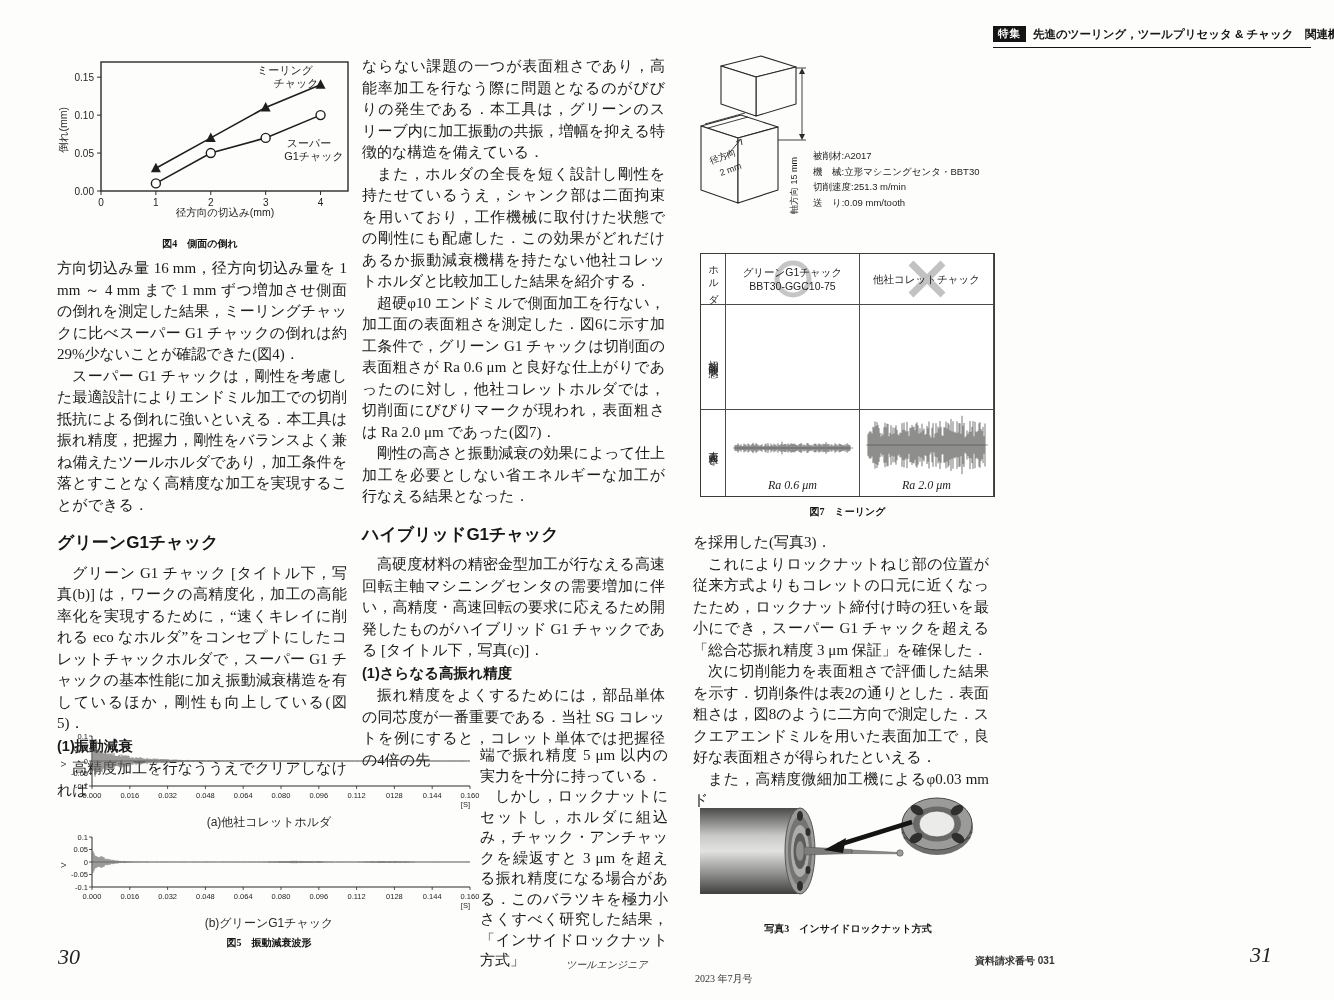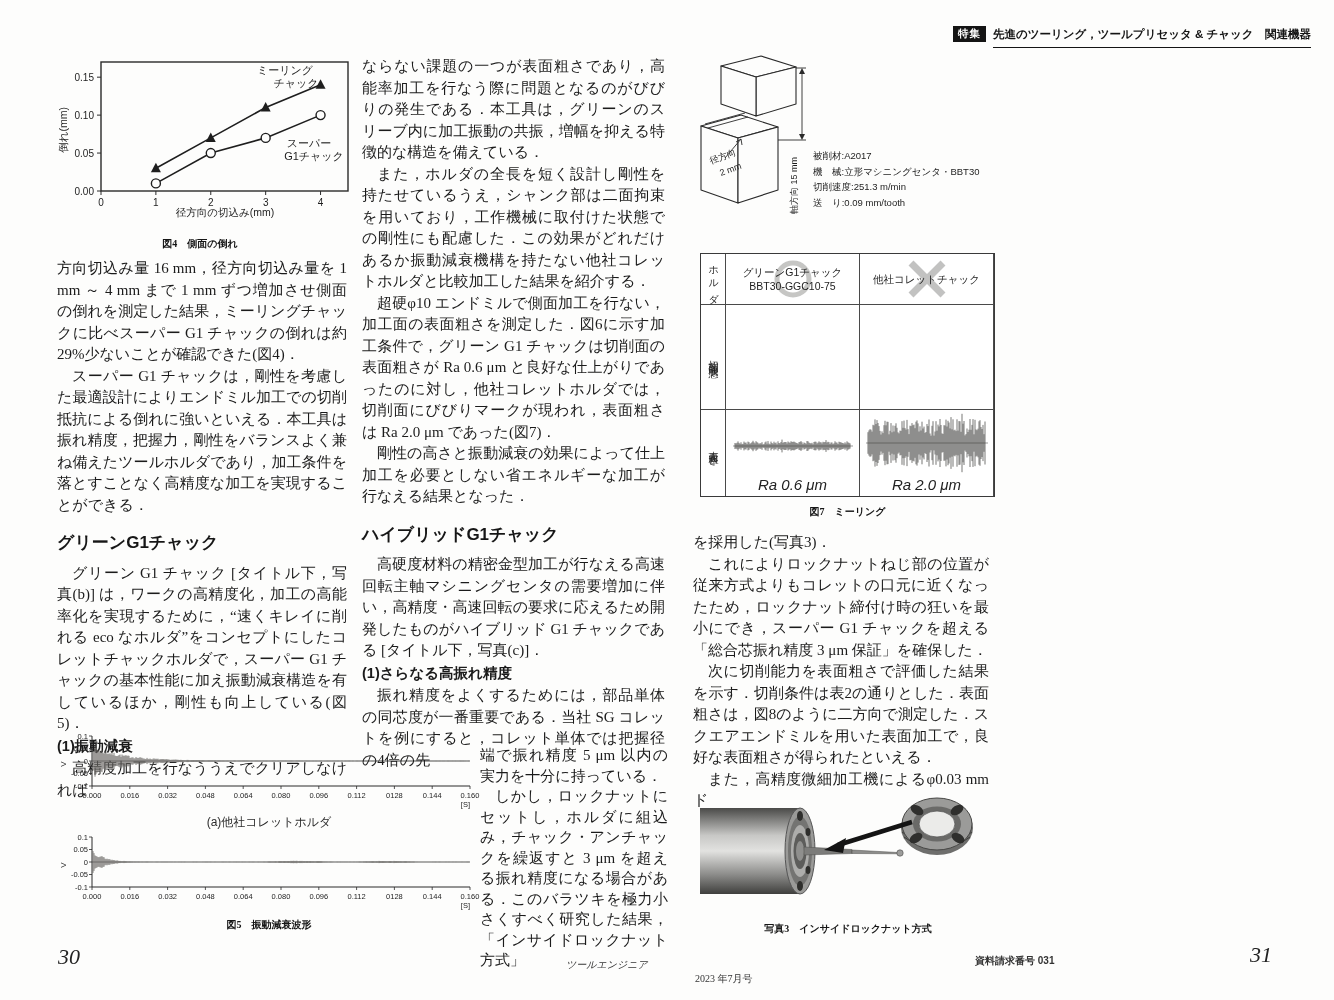--- a/index.html
+++ b/index.html
@@ -6,40 +6,40 @@
   .page{position:relative;width:1334px;height:1000px;background:#fdfdfc;color:#1b1b1b;
         font-family:"Liberation Serif",serif;overflow:hidden;}
   .abs{position:absolute;}
   .col{text-align:justify;font-size:15px;line-height:21.5px;color:#1b1b1b;}
   .col p{margin:0;}
   .ind{text-indent:1em;}
   .sec{font-family:"Liberation Sans",sans-serif;font-weight:bold;font-size:17px;margin:16px 0 9px 0;color:#161616;}
   .sub{font-family:"Liberation Sans",sans-serif;font-weight:bold;font-size:14.5px;margin:1px 0;}
   .figcap{font-family:Liberation Serif, serif;font-weight:bold;font-size:10px;text-align:center;color:#161616;}
   .subcap{font-family:"Liberation Sans",sans-serif;font-size:12px;text-align:center;color:#2b2b2b;margin:1px 0 3px 0;}
-  .feature{display:flex;align-items:center;gap:7px;border-bottom:1.5px solid #141414;padding-bottom:5px;justify-content:flex-end;}
+  .feature{display:flex;align-items:center;gap:7px;border-bottom:1.5px solid #141414;padding-bottom:5px;}
   .badge{background:#141414;color:#fff;font-family:"Liberation Sans",sans-serif;font-weight:bold;
          font-size:10.5px;padding:1px 5px;letter-spacing:1px;flex:0 0 auto;}
   .ftitle{font-family:"Liberation Sans",sans-serif;font-weight:bold;font-size:11.5px;white-space:nowrap;color:#141414;}
   .pagenum{font-size:22px;font-style:italic;font-family:"Liberation Serif",serif;color:#222;}
   .footnote{font-size:10px;color:#333;}
   
   .t7{display:grid;grid-template-columns:24px 133px 133px;grid-template-rows:50px 104px 86px;
       gap:1px;background:#4a4a4a;border:1.5px solid #3a3a3a;}
   .t7 > div{position:relative;background:#fff;}
   .vlab{writing-mode:vertical-rl;background:#ececea;display:flex;align-items:center;justify-content:center;
         font-family:"Liberation Sans",sans-serif;font-size:10px;letter-spacing:2px;color:#222;}
   .hcell{display:flex;flex-direction:column;align-items:center;justify-content:center;
          font-family:"Liberation Sans",sans-serif;font-size:10.5px;line-height:1.35;color:#1d1d1d;}
   .hcell .txt{position:relative;z-index:1;text-align:center;}
   .mark{position:absolute;inset:0;display:flex;align-items:center;justify-content:center;opacity:.7;}
   .texL{background:repeating-linear-gradient(to bottom,#c9c9c7 0 2px,#8e8e8c 2px 3px,#b2b2b0 3px 6px);}
   .texR{background:repeating-linear-gradient(112deg,#e3e3e1 0 3px,#6c6c6a 3px 5px,#a7a7a5 5px 8px,#585856 8px 10px);}
   .rcell{display:flex;flex-direction:column;align-items:center;justify-content:flex-end;padding-bottom:3px;gap:2px;}
-  .ralabel{font-family:Liberation Sans, sans-serif;font-style:italic;font-size:15px;color:#222;}
+  .ralabel{font-family:Liberation Serif, serif;font-style:italic;font-size:12px;color:#222;}
   .specs{font-family:"Liberation Sans",sans-serif;font-size:9.5px;line-height:1.65;color:#1d1d1d;white-space:nowrap;}
 </style>
 </head>
 <body>
 
 <div class="page">
 
   <div class="abs" style="left:55px;top:50px;width:305px;">
     <svg id="fig4-svg" width="305" height="180">
         <rect x="46" y="12" width="247" height="129" fill="none" stroke="#2a2a2a" stroke-width="1.4"></rect>
@@ -163,20 +163,21 @@
         <text x="336.4" y="65" font-size="7.5" text-anchor="middle" fill="#1d1d1d" font-family="Liberation Sans, sans-serif">0128</text>
         <line x1="374.2" y1="53" x2="374.2" y2="56" stroke="#2a2a2a" stroke-width="0.8"></line>
         <text x="374.2" y="65" font-size="7.5" text-anchor="middle" fill="#1d1d1d" font-family="Liberation Sans, sans-serif">0.144</text>
         <line x1="412" y1="53" x2="412" y2="56" stroke="#2a2a2a" stroke-width="0.8"></line>
         <text x="412" y="65" font-size="7.5" text-anchor="middle" fill="#1d1d1d" font-family="Liberation Sans, sans-serif">0.160</text>
         <text x="412" y="74" font-size="7.5" text-anchor="end" fill="#1d1d1d" font-family="Liberation Sans, sans-serif">[S]</text>
         <text x="8" y="31" font-size="8" text-anchor="middle" fill="#1d1d1d" font-family="Liberation Sans, sans-serif" transform="rotate(-90 8 31)">V</text>
         <line x1="34" y1="28" x2="412" y2="28" stroke="#3a3a3a" stroke-width="0.7"></line>
         <path d="M35 17.1L35 38.9M36 19.1L36 36.9M37 21.4L37 34.6M38 22.0L38 34.0M39 22.5L39 33.5M40 23.1L40 32.9M41 23.2L41 32.8M42 22.7L42 33.3M43 22.5L43 33.5M44 22.1L44 33.9M45 23.1L45 32.9M46 23.2L46 32.8M47 24.7L47 31.3M48 25.2L48 30.8M49 24.7L49 31.3M50 25.3L50 30.7M51 25.1L51 30.9M52 25.3L52 30.7M53 26.2L53 29.8M54 25.7L54 30.3M55 26.1L55 29.9M56 26.0L56 30.0M57 26.4L57 29.6M58 26.8L58 29.2M59 26.3L59 29.7M60 26.7L60 29.3M61 27.0L61 29.0M62 26.9L62 29.1M63 27.2L63 28.8M64 27.2L64 28.8M65 27.2L65 28.8M66 26.9L66 29.1M67 27.2L67 28.8M68 27.1L68 28.9M69 27.4L69 28.6M70 27.4L70 28.6M71 27.4L71 28.6M72 27.3L72 28.7M73 27.6L73 28.4M74 27.4L74 28.6M75 27.6L75 28.4M76 27.6L76 28.4M77 27.5L77 28.5M78 27.6L78 28.4M79 27.6L79 28.4M80 27.6L80 28.4M81 27.5L81 28.5M82 27.7L82 28.3M83 27.7L83 28.3M84 27.6L84 28.4M85 27.7L85 28.3M86 27.7L86 28.3M87 27.7L87 28.3M88 27.6L88 28.4M89 27.6L89 28.4M90 27.6L90 28.4M91 27.8L91 28.2M92 27.7L92 28.3M93 27.8L93 28.2M94 27.7L94 28.3M95 27.8L95 28.2M96 27.8L96 28.2M97 27.8L97 28.2M98 27.7L98 28.3M99 27.7L99 28.3M100 27.7L100 28.3M101 27.8L101 28.2M102 27.8L102 28.2M103 27.7L103 28.3M104 27.7L104 28.3M105 27.7L105 28.3M106 27.7L106 28.3M107 27.7L107 28.3M108 27.7L108 28.3M109 27.7L109 28.3M110 27.7L110 28.3M111 27.8L111 28.2M112 27.7L112 28.3M113 27.8L113 28.2M114 27.7L114 28.3M115 27.8L115 28.2M116 27.8L116 28.2M117 27.7L117 28.3M118 27.8L118 28.2M119 27.8L119 28.2M120 27.8L120 28.2M121 27.7L121 28.3M122 27.8L122 28.2M123 27.7L123 28.3M124 27.7L124 28.3M125 27.8L125 28.2M126 27.7L126 28.3M127 27.7L127 28.3M128 27.8L128 28.2M129 27.8L129 28.2M130 27.8L130 28.2M131 27.8L131 28.2M132 27.8L132 28.2M133 27.8L133 28.2M134 27.8L134 28.2M135 27.7L135 28.3M136 27.7L136 28.3M137 27.8L137 28.2M138 27.7L138 28.3M139 27.7L139 28.3M140 27.8L140 28.2M141 27.8L141 28.2M142 27.8L142 28.2M143 27.8L143 28.2M144 27.8L144 28.2M145 27.7L145 28.3M146 27.8L146 28.2M147 27.7L147 28.3M148 27.7L148 28.3M149 27.7L149 28.3M150 27.7L150 28.3M151 27.8L151 28.2M152 27.7L152 28.3M153 27.7L153 28.3M154 27.8L154 28.2M155 27.8L155 28.2M156 27.8L156 28.2M157 27.7L157 28.3M158 27.8L158 28.2M159 27.8L159 28.2M160 27.8L160 28.2M161 27.8L161 28.2M162 27.8L162 28.2M163 27.8L163 28.2M164 27.7L164 28.3M165 27.7L165 28.3M166 27.7L166 28.3M167 27.8L167 28.2M168 27.7L168 28.3M169 27.8L169 28.2M170 27.8L170 28.2M171 27.7L171 28.3M172 27.7L172 28.3M173 27.8L173 28.2M174 27.8L174 28.2M175 27.8L175 28.2M176 27.7L176 28.3M177 27.8L177 28.2M178 27.7L178 28.3M179 27.7L179 28.3M180 27.8L180 28.2M181 27.7L181 28.3M182 27.8L182 28.2M183 27.8L183 28.2M184 27.7L184 28.3M185 27.7L185 28.3M186 27.8L186 28.2M187 27.7L187 28.3M188 27.8L188 28.2M189 27.8L189 28.2M190 27.8L190 28.2M191 27.7L191 28.3M192 27.7L192 28.3M193 27.8L193 28.2M194 27.7L194 28.3M195 27.7L195 28.3M196 27.7L196 28.3M197 27.8L197 28.2M198 27.8L198 28.2M199 27.8L199 28.2M200 27.7L200 28.3M201 27.7L201 28.3M202 27.8L202 28.2M203 27.7L203 28.3M204 27.8L204 28.2M205 27.7L205 28.3M206 27.6L206 28.4M207 27.7L207 28.3M208 27.7L208 28.3M209 27.7L209 28.3M210 27.5L210 28.5M211 27.4L211 28.6M212 27.4L212 28.6M213 27.4L213 28.6M214 27.5L214 28.5M215 27.4L215 28.6M216 27.5L216 28.5M217 27.3L217 28.7M218 27.3L218 28.7M219 27.5L219 28.5M220 27.5L220 28.5M221 27.0L221 29.0M222 27.2L222 28.8M223 27.0L223 29.0M224 27.3L224 28.7M225 27.2L225 28.8M226 27.0L226 29.0M227 27.1L227 28.9M228 27.2L228 28.8M229 27.2L229 28.8M230 27.0L230 29.0M231 27.1L231 28.9M232 27.2L232 28.8M233 26.8L233 29.2M234 27.0L234 29.0M235 26.8L235 29.2M236 26.8L236 29.2M237 27.1L237 28.9M238 26.8L238 29.2M239 26.8L239 29.2M240 27.3L240 28.7M241 27.1L241 28.9M242 26.9L242 29.1M243 27.1L243 28.9M244 26.9L244 29.1M245 27.3L245 28.7M246 27.0L246 29.0M247 27.3L247 28.7M248 27.2L248 28.8M249 27.0L249 29.0M250 27.2L250 28.8M251 27.3L251 28.7M252 27.0L252 29.0M253 27.2L253 28.8M254 27.3L254 28.7M255 27.2L255 28.8M256 27.3L256 28.7M257 27.4L257 28.6M258 27.3L258 28.7M259 27.1L259 28.9M260 27.1L260 28.9M261 27.1L261 28.9M262 27.2L262 28.8M263 27.2L263 28.8M264 27.3L264 28.7M265 27.6L265 28.4M266 27.5L266 28.5M267 27.6L267 28.4M268 27.6L268 28.4M269 27.6L269 28.4M270 27.7L270 28.3M271 27.7L271 28.3M272 27.6L272 28.4M273 27.6L273 28.4M274 27.7L274 28.3M275 27.7L275 28.3M276 27.8L276 28.2M277 27.8L277 28.2M278 27.8L278 28.2M279 27.7L279 28.3M280 27.7L280 28.3M281 27.8L281 28.2M282 27.7L282 28.3M283 27.7L283 28.3M284 27.8L284 28.2M285 27.7L285 28.3M286 27.8L286 28.2M287 27.7L287 28.3M288 27.8L288 28.2M289 27.7L289 28.3M290 27.8L290 28.2M291 27.8L291 28.2M292 27.7L292 28.3M293 27.8L293 28.2M294 27.8L294 28.2M295 27.8L295 28.2M296 27.7L296 28.3M297 27.8L297 28.2M298 27.8L298 28.2M299 27.7L299 28.3M300 27.8L300 28.2M301 27.6L301 28.4M302 27.6L302 28.4M303 27.6L303 28.4M304 27.7L304 28.3M305 27.6L305 28.4M306 27.4L306 28.6M307 27.6L307 28.4M308 27.3L308 28.7M309 27.4L309 28.6M310 27.5L310 28.5M311 27.4L311 28.6M312 27.4L312 28.6M313 27.3L313 28.7M314 27.2L314 28.8M315 27.1L315 28.9M316 27.3L316 28.7M317 27.4L317 28.6M318 27.3L318 28.7M319 27.2L319 28.8M320 27.4L320 28.6M321 26.9L321 29.1M322 27.0L322 29.0M323 27.2L323 28.8M324 27.0L324 29.0M325 27.0L325 29.0M326 27.1L326 28.9M327 27.2L327 28.8M328 27.2L328 28.8M329 27.3L329 28.7M330 27.3L330 28.7M331 27.1L331 28.9M332 27.0L332 29.0M333 27.1L333 28.9M334 27.3L334 28.7M335 27.4L335 28.6M336 26.9L336 29.1M337 27.2L337 28.8M338 27.0L338 29.0M339 27.2L339 28.8M340 27.2L340 28.8M341 27.2L341 28.8M342 27.3L342 28.7M343 27.2L343 28.8M344 27.4L344 28.6M345 27.4L345 28.6M346 27.3L346 28.7M347 27.2L347 28.8M348 27.2L348 28.8M349 27.3L349 28.7M350 27.6L350 28.4M351 27.3L351 28.7M352 27.5L352 28.5M353 27.5L353 28.5M354 27.6L354 28.4M355 27.5L355 28.5M356 27.5L356 28.5M357 27.7L357 28.3M358 27.8L358 28.2M359 27.7L359 28.3M360 27.8L360 28.2M361 27.8L361 28.2M362 27.8L362 28.2M363 27.8L363 28.2M364 27.8L364 28.2M365 27.8L365 28.2M366 27.8L366 28.2M367 27.8L367 28.2M368 27.8L368 28.2M369 27.8L369 28.2M370 27.8L370 28.2M371 27.8L371 28.2M372 27.8L372 28.2M373 27.8L373 28.2M374 27.8L374 28.2M375 27.7L375 28.3M376 27.8L376 28.2M377 27.7L377 28.3M378 27.7L378 28.3M379 27.8L379 28.2M380 27.8L380 28.2M381 27.7L381 28.3M382 27.7L382 28.3M383 27.8L383 28.2M384 27.8L384 28.2M385 27.8L385 28.2M386 27.8L386 28.2M387 27.8L387 28.2M388 27.7L388 28.3M389 27.8L389 28.2M390 27.8L390 28.2M391 27.7L391 28.3M392 27.8L392 28.2M393 27.8L393 28.2M394 27.8L394 28.2M395 27.7L395 28.3M396 27.8L396 28.2M397 27.8L397 28.2M398 27.7L398 28.3M399 27.8L399 28.2M400 27.8L400 28.2M401 27.8L401 28.2M402 27.8L402 28.2M403 27.8L403 28.2M404 27.7L404 28.3M405 27.8L405 28.2M406 27.8L406 28.2M407 27.8L407 28.2M408 27.8L408 28.2M409 27.7L409 28.3M410 27.7L410 28.3M411 27.7L411 28.3" stroke="#64635f" stroke-width="0.8" fill="none"></path>
       </svg>
+    <div class="subcap">(b)グリーンG1チャック</div>
     <div class="figcap" style="margin-top:4px;">図5　振動減衰波形</div>
   </div>
 
   <div class="abs col" style="left:362px;top:56px;width:303px;">
     <p>ならない課題の一つが表面粗さであり，高能率加工を行なう際に問題となるのがびびりの発生である．本工具は，グリーンのスリーブ内に加工振動の共振，増幅を抑える特徴的な構造を備えている．</p>
     <p class="ind">また，ホルダの全長を短く設計し剛性を持たせているうえ，シャンク部は二面拘束を用いており，工作機械に取付けた状態での剛性にも配慮した．この効果がどれだけあるか振動減衰機構を持たない他社コレットホルダと比較加工した結果を紹介する．</p>
     <p class="ind">超硬φ10 エンドミルで側面加工を行ない，加工面の表面粗さを測定した．図6に示す加工条件で，グリーン G1 チャックは切削面の表面粗さが Ra 0.6 μm と良好な仕上がりであったのに対し，他社コレットホルダでは，切削面にびびりマークが現われ，表面粗さは Ra 2.0 μm であった(図7)．</p>
     <p class="ind">剛性の高さと振動減衰の効果によって仕上加工を必要としない省エネルギーな加工が行なえる結果となった．</p>
     <div class="sec">ハイブリッドG1チャック</div>
     <p class="ind">高硬度材料の精密金型加工が行なえる高速回転主軸マシニングセンタの需要増加に伴い，高精度・高速回転の要求に応えるため開発したものがハイブリッド G1 チャックである [タイトル下，写真(c)]．</p>

